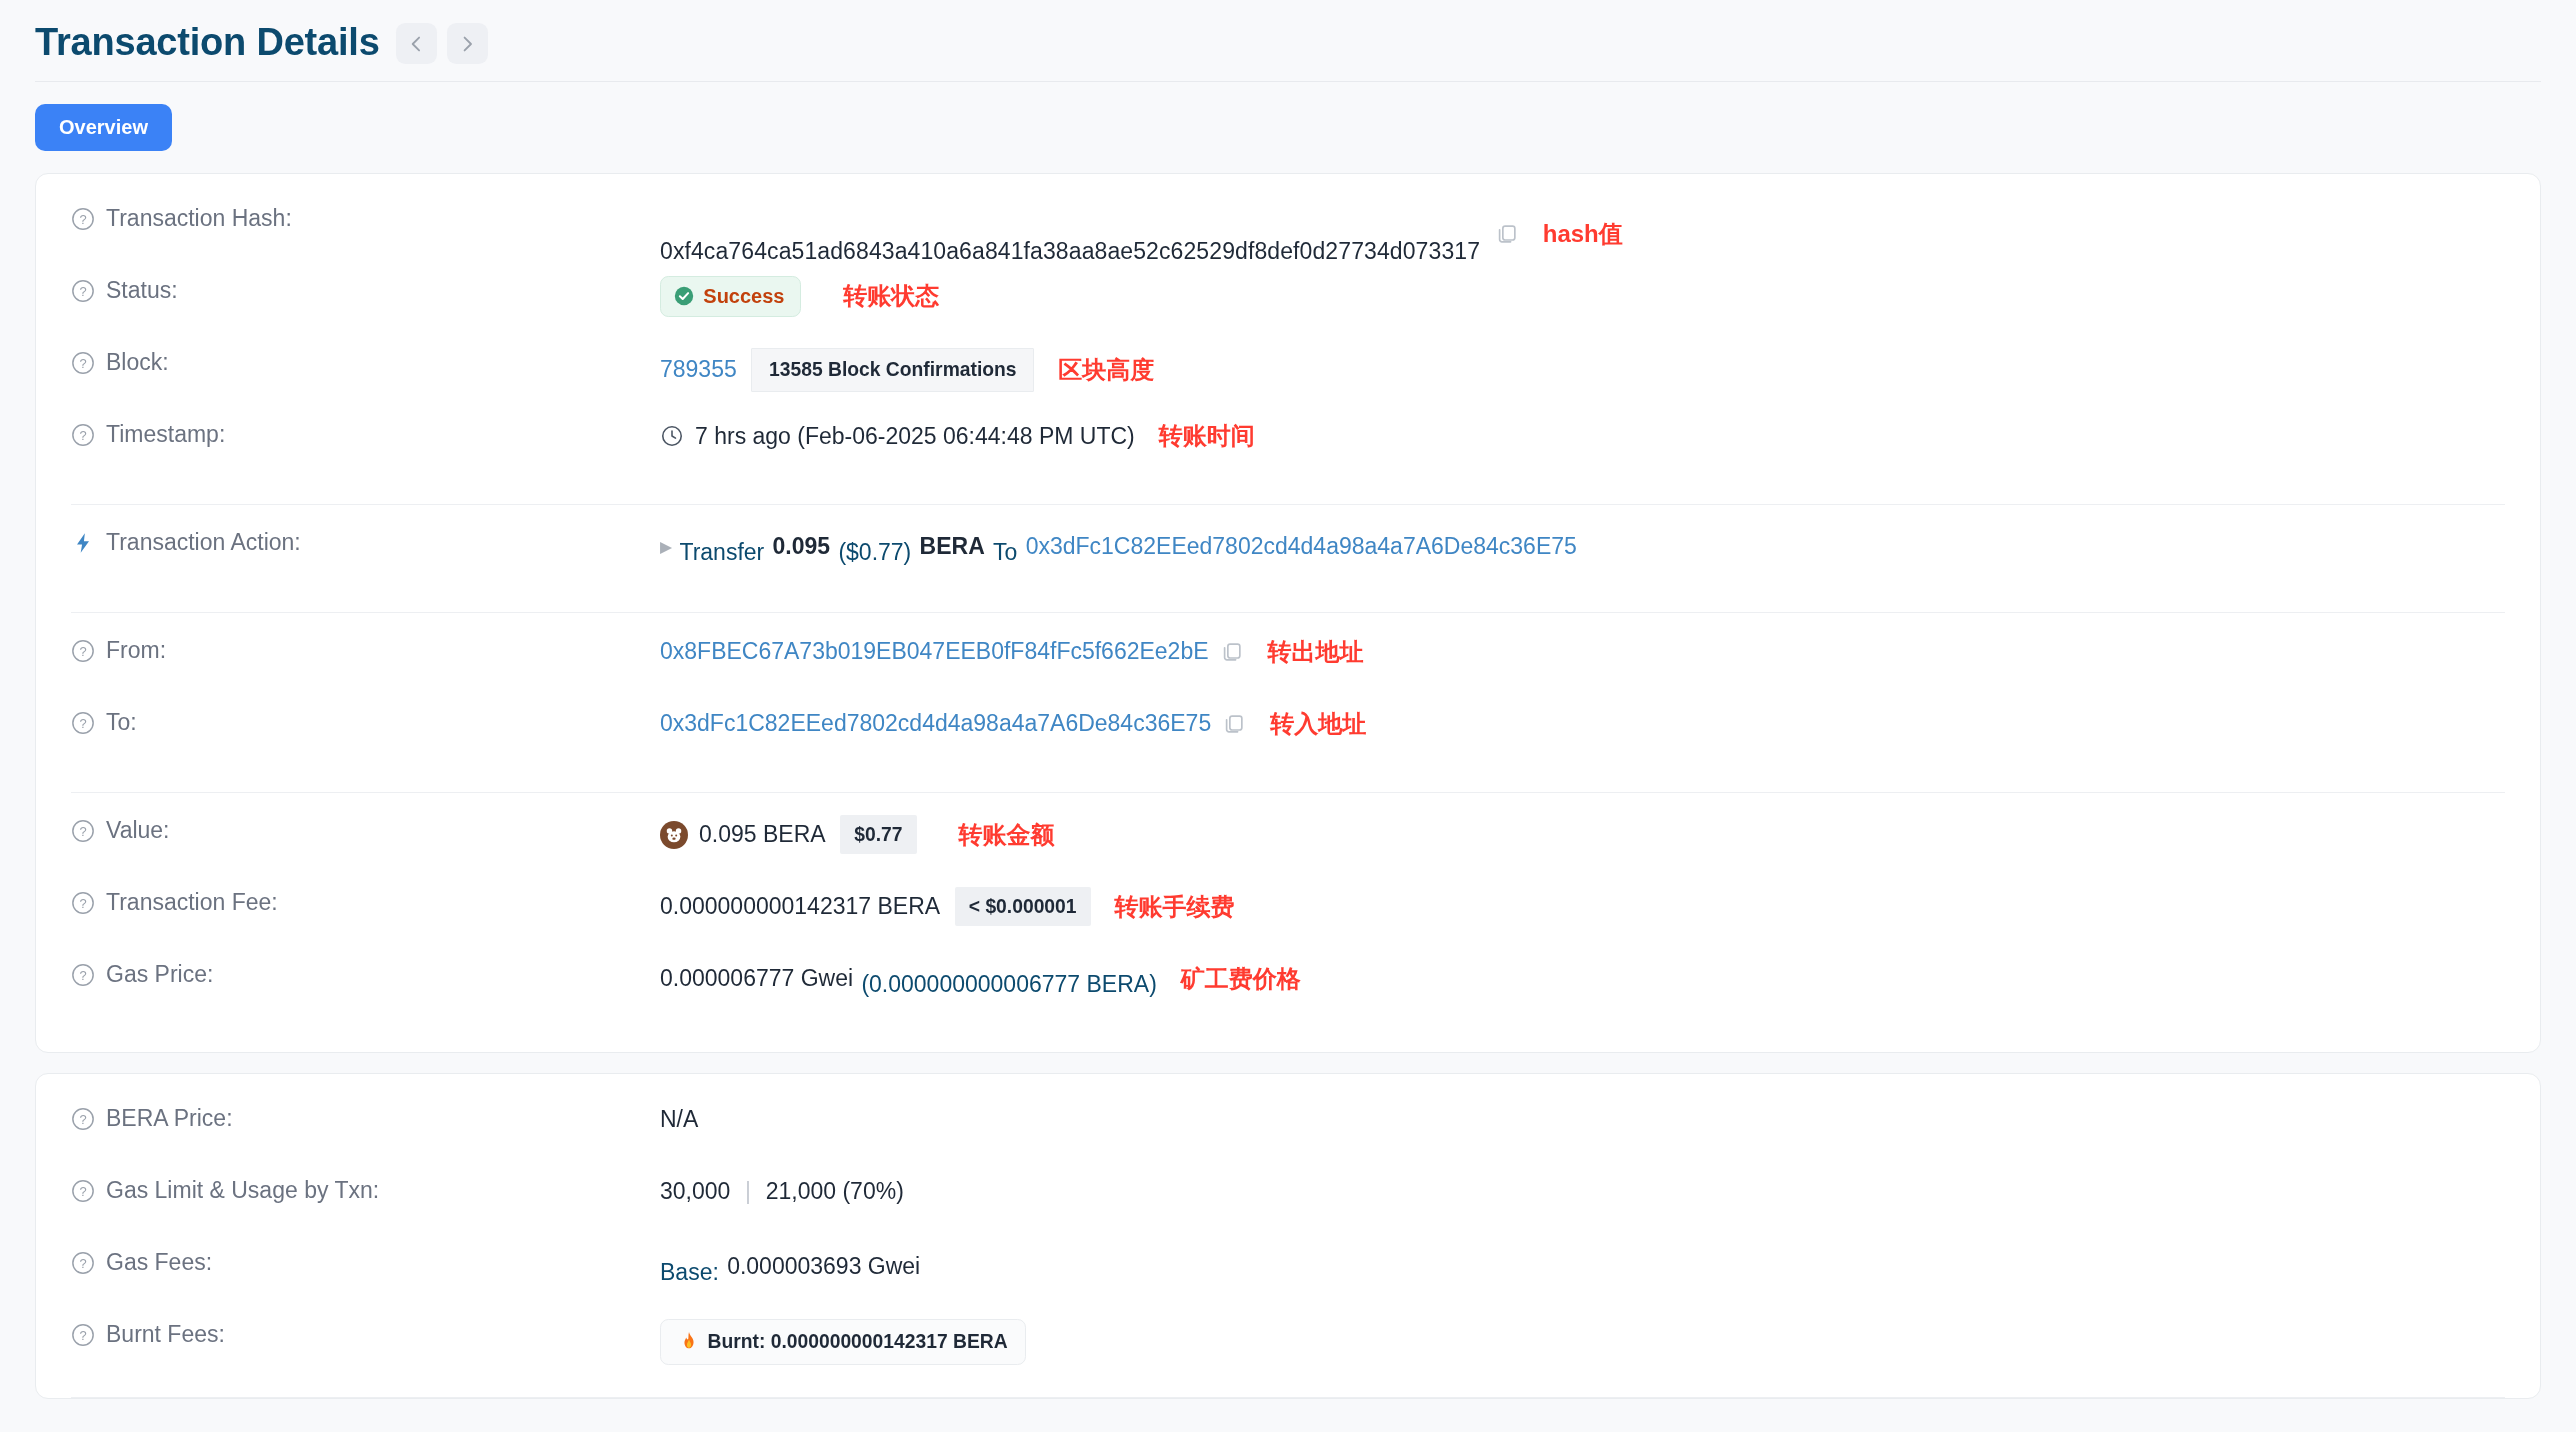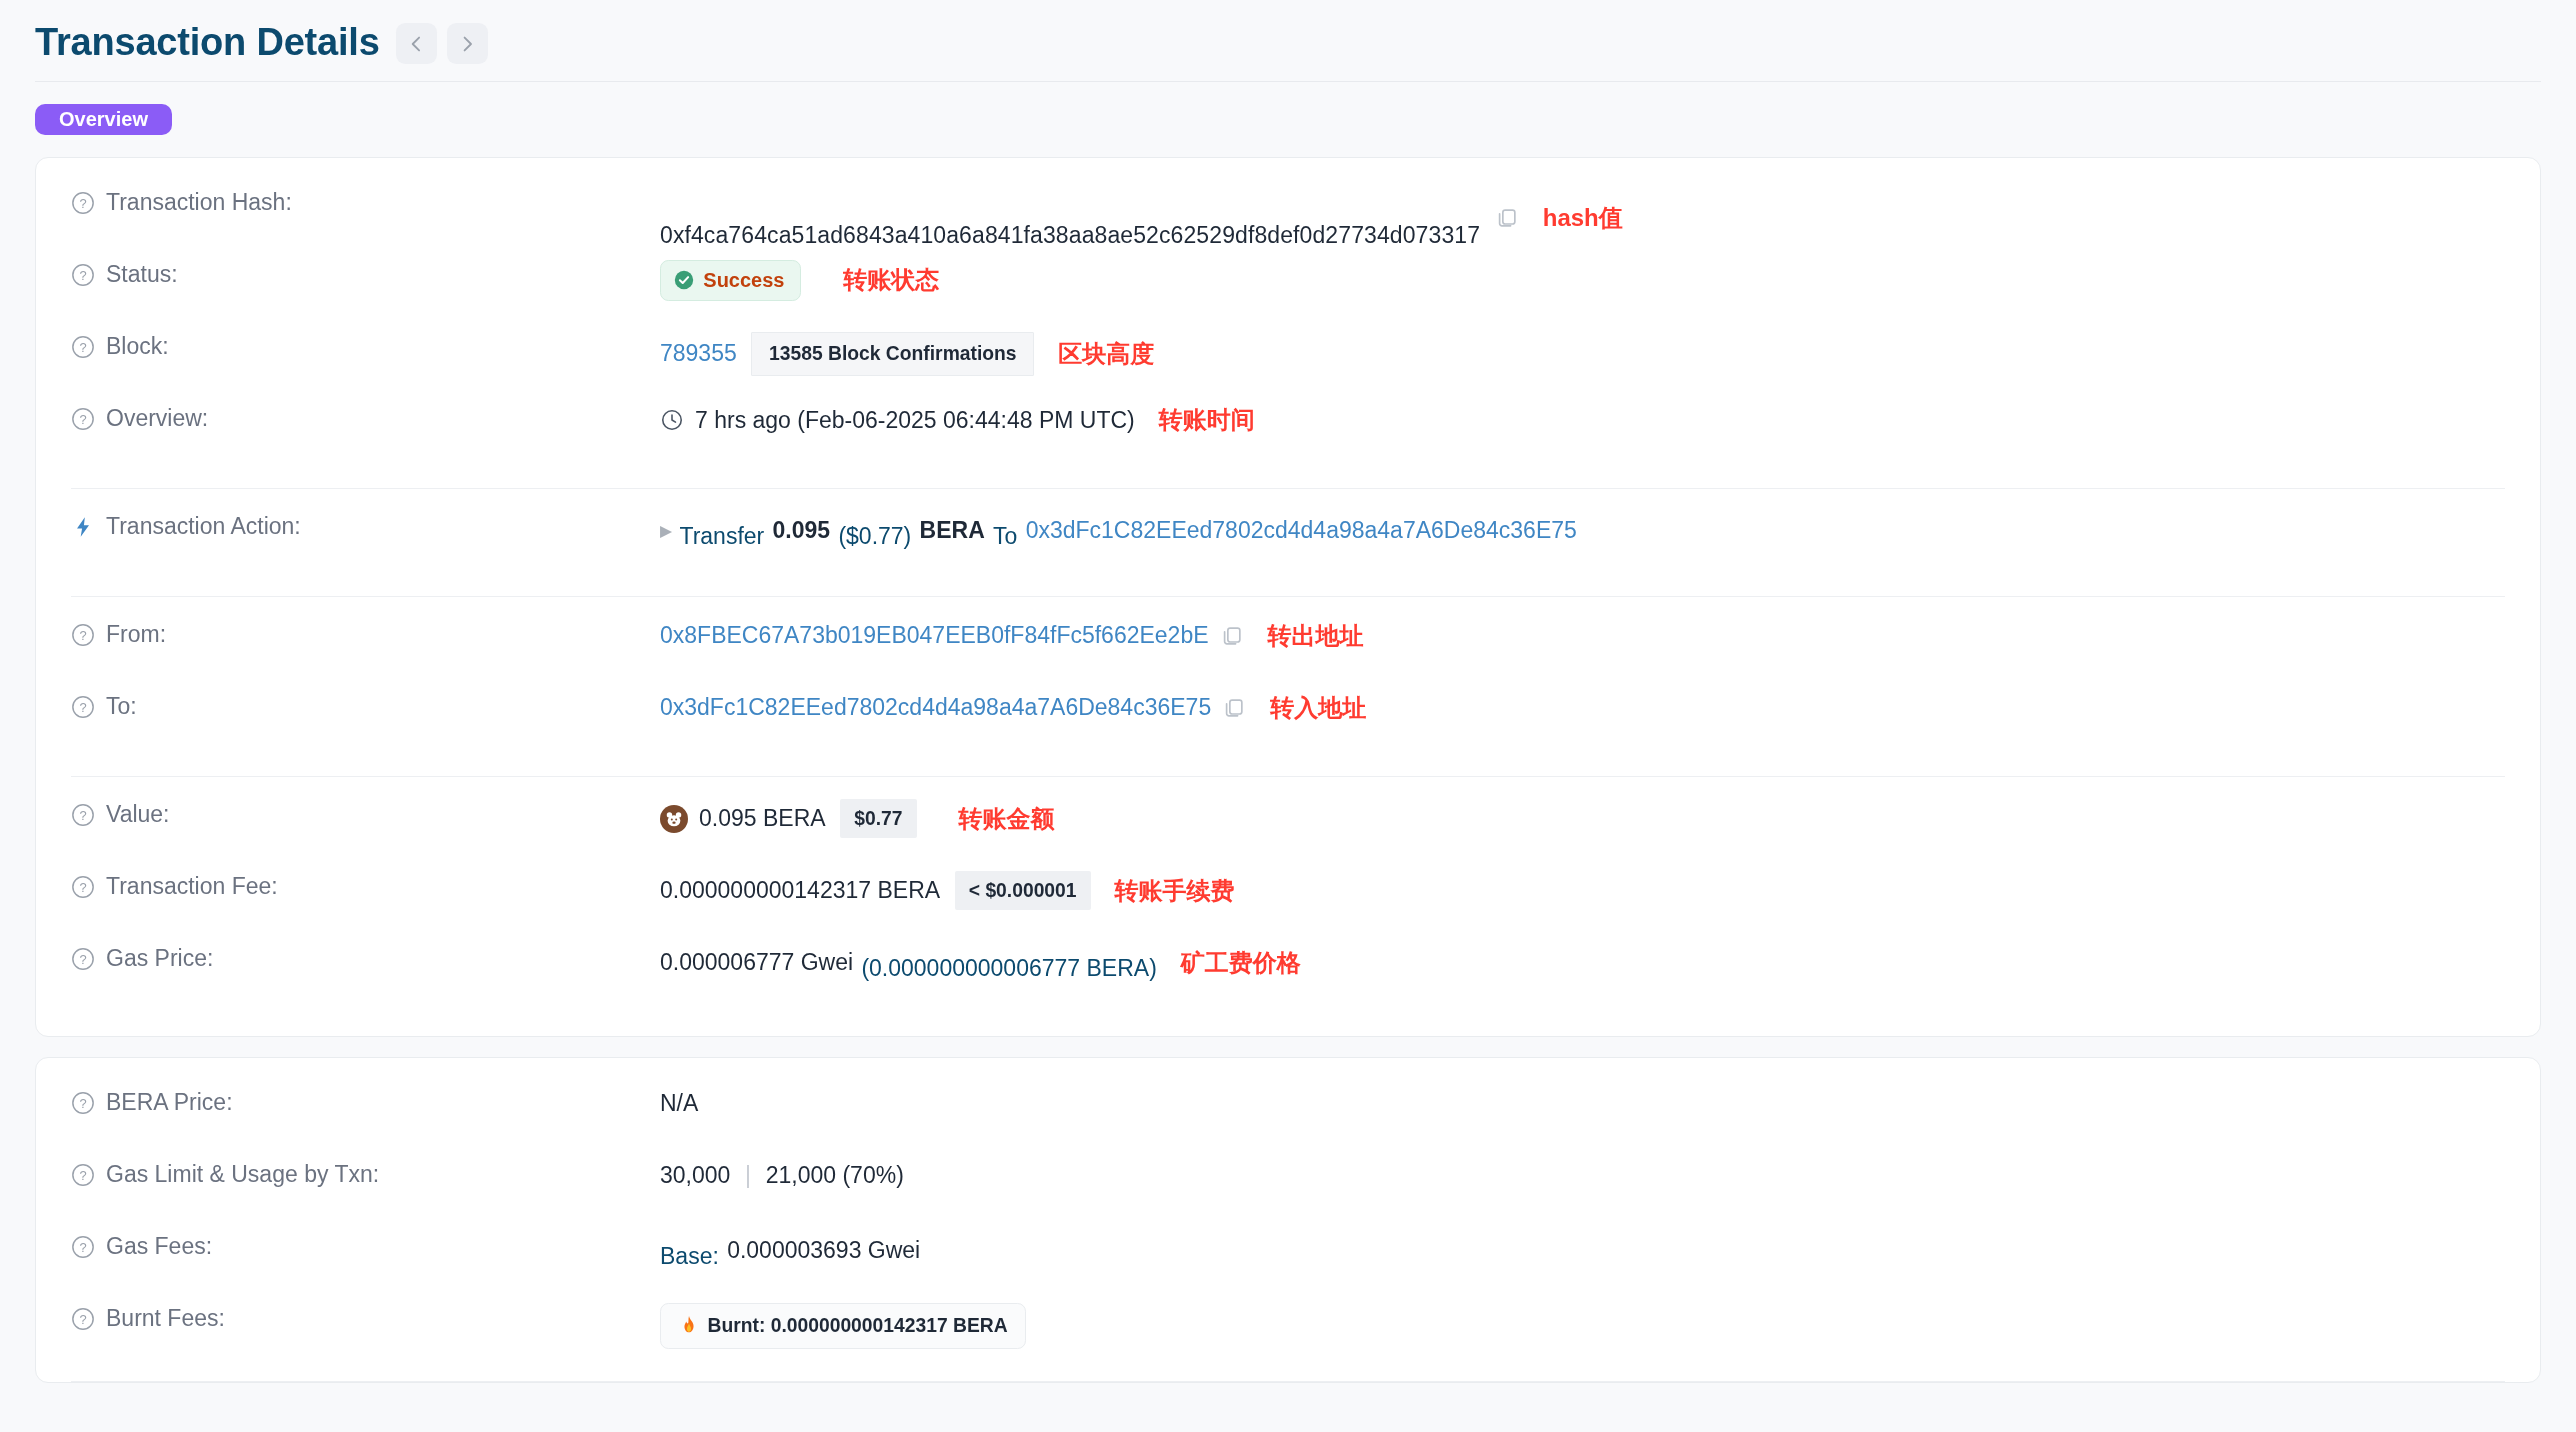--- a/index.html
+++ b/index.html
@@ -41,25 +41,25 @@
   .header-rule {
     height: 0.9px;
     background: #e8eaee;
     margin: 13px 35px 0 35px;
   }
 
   
   .tabs { padding: 22px 35px 0 35px; }
   .tab-pill {
     display: inline-block;
-    background: #8b5cf6;
+    background: #3b82f6;
     color: #ffffff;
     font-size: 20px;
     font-weight: bold;
-    padding: 4px 24px;
+    padding: 12px 24px;
     border-radius: 10px;
     border: none;
     cursor: pointer;
   }
 
   
   .card {
     margin: 22px 35px 0 35px;
     background: #ffffff;
     border: 0.9px solid #e9ecef;
@@ -277,21 +277,21 @@
       <span class="annot">区块高度</span>
     </div>
   </div>
 
   <div class="row">
     <div class="row-label">
       <svg class="help-icon" width="24" height="24" viewBox="0 0 26 26" style="font-size:25px">
         <circle cx="13" cy="13" r="11" fill="none" stroke="#9aa1ab" stroke-width="1.6"></circle>
         <text x="13" y="18.5" font-size="14" fill="#9aa1ab" text-anchor="middle" font-family="Liberation Sans, sans-serif">?</text>
       </svg>
-      <span>Overview:</span>
+      <span>Timestamp:</span>
     </div>
     <div class="row-value">
       <svg width="24" height="24" viewBox="0 0 26 26" style="flex:0 0 auto;">
         <circle cx="13" cy="13" r="10" fill="none" stroke="#4b5563" stroke-width="1.7"></circle>
         <path d="M13 7.5 V13 L16.8 15.3" fill="none" stroke="#4b5563" stroke-width="1.7" stroke-linecap="round" stroke-linejoin="round"></path>
       </svg>
       <span class="gap12"></span>
       <span>7 hrs ago (Feb-06-2025 06:44:48 PM UTC)</span>
       <span class="gap24"></span>
       <span class="annot">转账时间</span>

